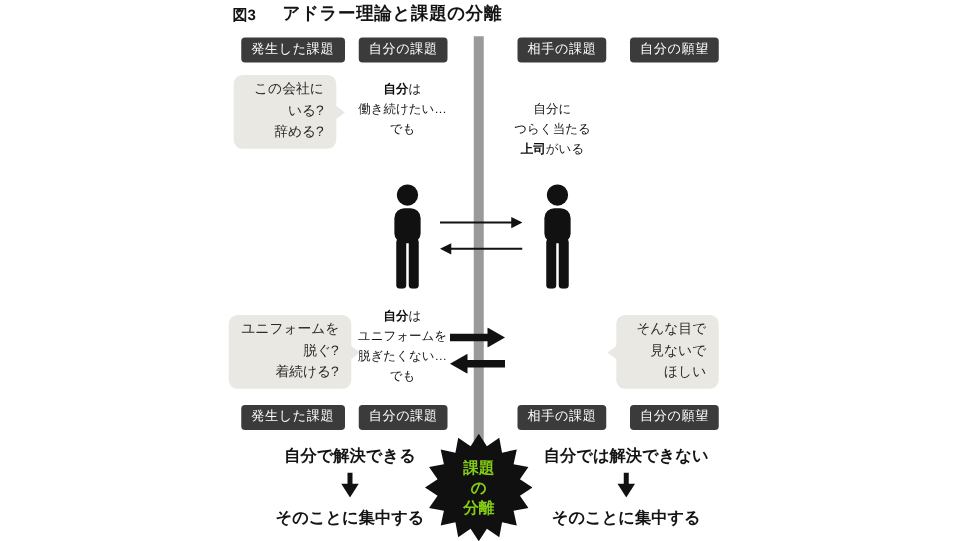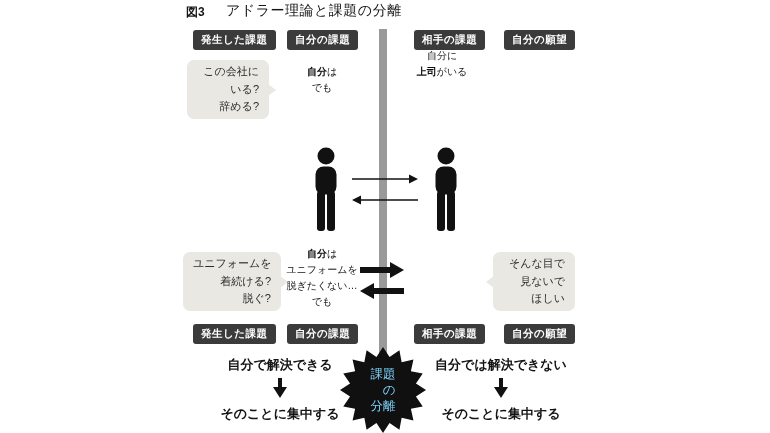--- a/index.html
+++ b/index.html
@@ -1,27 +1,27 @@
 <!DOCTYPE html>
 <html style="--badge-bg: #3b3b3b; --bubble-bg: #e9e8e3; --divider: #9a9a9a;"><head>
 <meta charset="utf-8">
 <style>
   * { margin:0; padding:0; box-sizing:border-box; }
   html,body { background:#fff; }
   body { font-family:"Liberation Sans","DejaVu Sans",sans-serif; color:#141414; }
   .canvas { position:relative; width:770px; height:433px; background:#fff; overflow:hidden;border-radius:13px; }
 
   .fig-label { position:absolute; left:186px; top:4px; font-size:12px; font-weight:bold; }
-  .title { position:absolute; left:226px; top:2px; font-size:14px; font-weight:normal; letter-spacing:0.5px; }
+  .title { position:absolute; left:226px; top:2px; font-size:14px; font-weight:bold; letter-spacing:0.5px; }
 
   .divider { position:absolute; left:379px; top:29px; width:8px; height:330px;
              background:var(--divider,#9a9a9a); z-index:0; }
 
   .badge { position:absolute; background:var(--badge-bg,#3b3b3b); color:#fff;
-           font-size:10.5px; font-weight:bold; line-height:1; padding:4px 8px 5px;
+           font-size:10.5px; font-weight:normal; line-height:1; padding:4px 8px 5px;
            border-radius:3px; letter-spacing:0.5px; white-space:nowrap; z-index:1; }
 
   .bubble { position:absolute; background:var(--bubble-bg,#e9e8e3); border-radius:7px;
             padding:3px 10px; font-size:11px; line-height:1.6; color:#2a2a2a; z-index:1;text-align:right; }
   .bubble.tail-right::after { content:""; position:absolute; right:-7px; top:24px;
             border:6px solid transparent; border-right:0;
             border-left:8px solid var(--bubble-bg,#e9e8e3); }
   .bubble.tail-left::after { content:""; position:absolute; left:-7px; top:24px;
             border:6px solid transparent; border-left:0;
             border-right:8px solid var(--bubble-bg,#e9e8e3); }
@@ -34,21 +34,21 @@
   .arrow { position:absolute; z-index:2; }
 
   .star { position:absolute; left:340px; top:347px; width:86px; height:86px;
           background:#101010; z-index:3; display:flex; align-items:center; justify-content:center;
           clip-path: polygon(100% 50%, 88.3% 57.6%, 96.2% 69.1%, 82.4% 71.7%, 85.4% 85.4%,
             71.7% 82.4%, 69.1% 96.2%, 57.6% 88.3%, 50% 100%, 42.4% 88.3%, 30.9% 96.2%,
             28.3% 82.4%, 14.6% 85.4%, 17.6% 71.7%, 3.8% 69.1%, 11.7% 57.6%, 0% 50%,
             11.7% 42.4%, 3.8% 30.9%, 17.6% 28.3%, 14.6% 14.6%, 28.3% 17.6%, 30.9% 3.8%,
             42.4% 11.7%, 50% 0%, 57.6% 11.7%, 69.1% 3.8%, 71.7% 17.6%, 85.4% 14.6%,
             82.4% 28.3%, 96.2% 30.9%, 88.3% 42.4%); }
-  .star-text { color:#7dd3fc; font-size:12.5px; font-weight:normal; text-align:right; line-height:1.3; }
+  .star-text { color:#84cc16; font-size:12.5px; font-weight:bold; text-align:center; line-height:1.3; }
 
   .bottom-block { position:absolute; display:flex; flex-direction:column; align-items:center;
                   gap:4px; font-size:13px; font-weight:bold; z-index:2; text-align:center; }
 </style>
 </head>
 <body>
 
 <div class="canvas">
 
   <div class="fig-label">図3</div>
@@ -62,25 +62,27 @@
   <div class="badge" style="left:504px; top:30px;">自分の願望</div>
 
   <div class="bubble tail-right" style="left:187px; top:60px; width:82px;">
     <div class="ln">この会社に</div>
     <div class="ln">いる?</div>
     <div class="ln">辞める?</div>
   </div>
 
   <div class="textblock" style="left:276px; top:64px; width:92px;">
     <div class="ln"><b>自分</b><span>は</span></div>
+    <div class="ln">働き続けたい…</div>
     <div class="ln">でも</div>
   </div>
 
-  <div class="textblock" style="left:396px; top:48px; width:92px;">
+  <div class="textblock" style="left:396px; top:80px; width:92px;">
     <div class="ln">自分に</div>
+    <div class="ln">つらく当たる</div>
     <div class="ln"><b>上司</b><span>がいる</span></div>
   </div>
 
 
   <div class="person" style="left:309px; top:147px;">
     <svg width="34" height="84" viewBox="0 0 34 84" aria-hidden="true">
       <circle cx="17" cy="9" r="8.5" fill="#111"></circle>
       <rect x="6.5" y="19.5" width="21" height="28" rx="8" fill="#111"></rect>
       <rect x="8" y="44" width="8" height="40" rx="3" fill="#111"></rect>
       <rect x="18" y="44" width="8" height="40" rx="3" fill="#111"></rect>
@@ -103,22 +105,22 @@
   </div>
   <div class="arrow" style="left:352px; top:191px;">
     <svg width="66" height="10" viewBox="0 0 66 10" aria-hidden="true">
       <line x1="8" y1="5" x2="66" y2="5" stroke="#111" stroke-width="1.6"></line>
       <polygon points="9,0.5 0,5 9,9.5" fill="#111"></polygon>
     </svg>
   </div>
 
   <div class="bubble tail-right" style="left:183px; top:252px; width:98px;">
     <div class="ln">ユニフォームを</div>
+    <div class="ln">脱ぐ?</div>
     <div class="ln">着続ける?</div>
-    <div class="ln">脱ぐ?</div>
   </div>
 
   <div class="textblock" style="left:272px; top:246px; width:100px;">
     <div class="ln"><b>自分</b><span>は</span></div>
     <div class="ln">ユニフォームを</div>
     <div class="ln">脱ぎたくない…</div>
     <div class="ln">でも</div>
   </div>
 
   <div class="arrow" style="left:360px; top:262px;">

